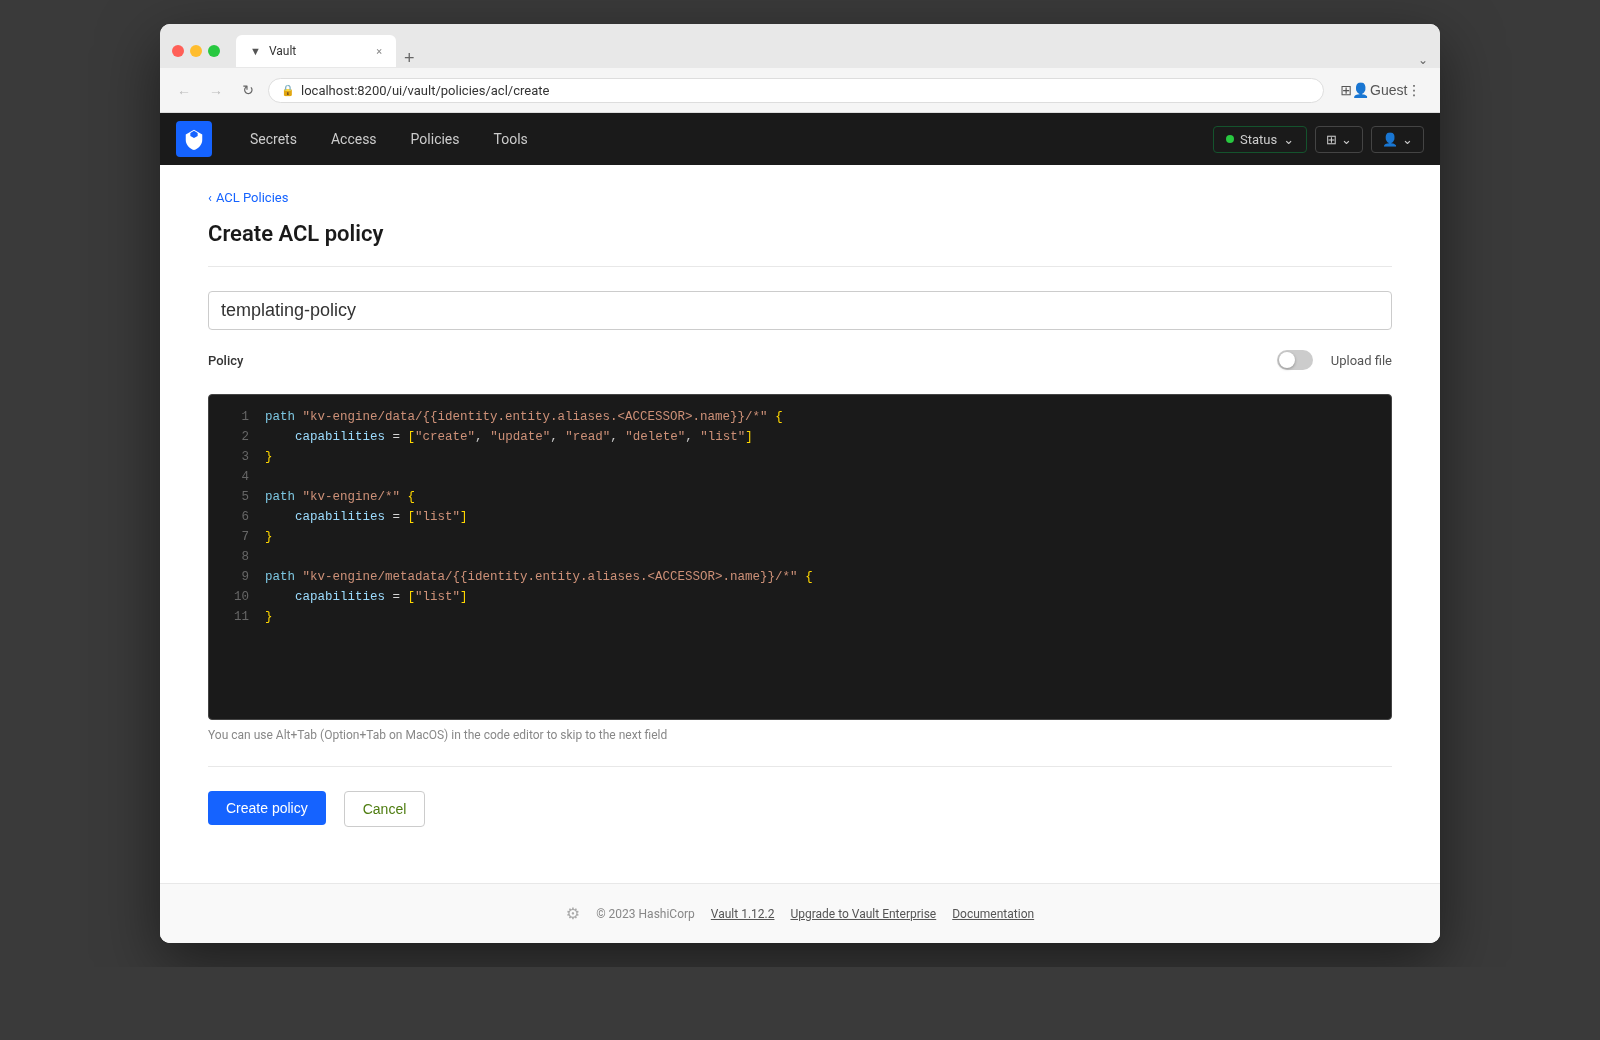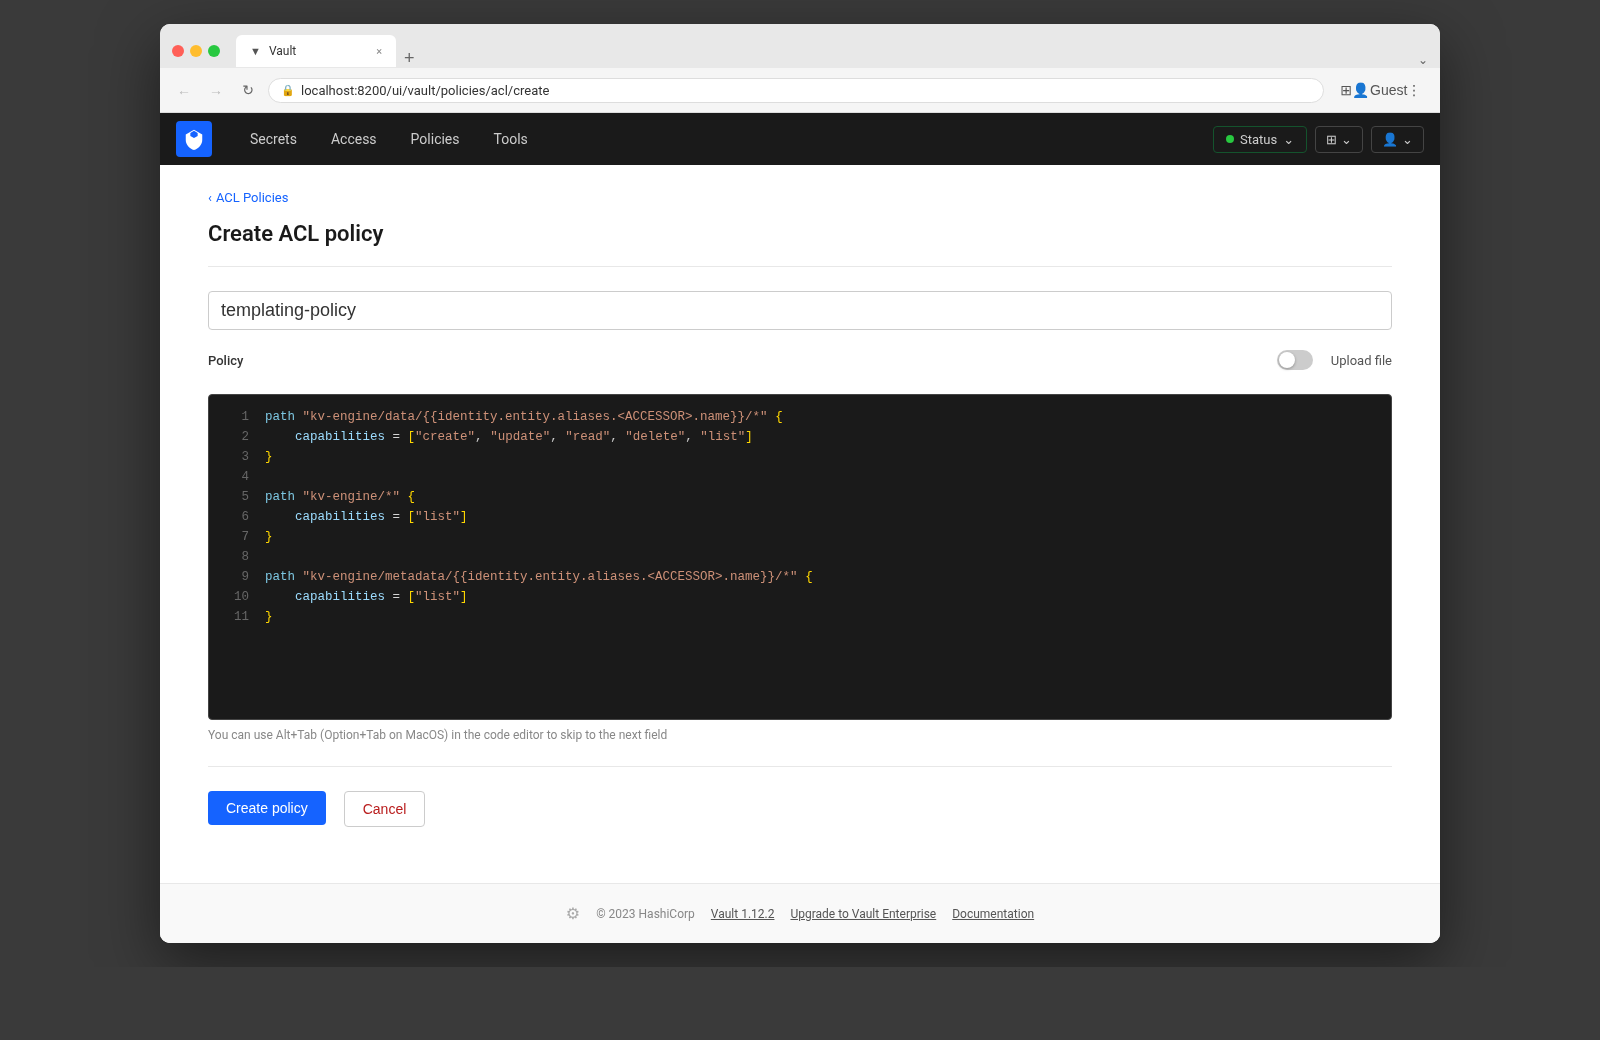--- a/index.html
+++ b/index.html
@@ -404,21 +404,21 @@
       border: none;
       border-radius: 4px;
       padding: 9px 18px;
       font-size: 14px;
       cursor: pointer;
       font-weight: 500;
     }
 
     .btn-secondary {
       background: #fff;
-      color: #b91c1c;
+      color: #4d7c0f;
       border: 1px solid #ccc;
       border-radius: 4px;
       padding: 9px 18px;
       font-size: 14px;
       cursor: pointer;
     }
 
     
     .app-footer {
       background: #f9f9f9;

